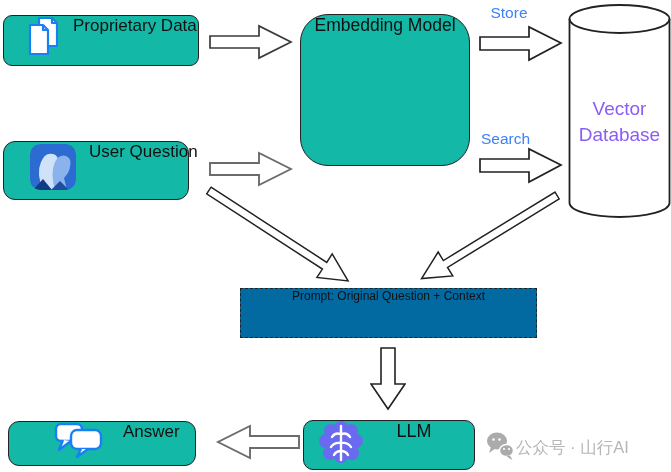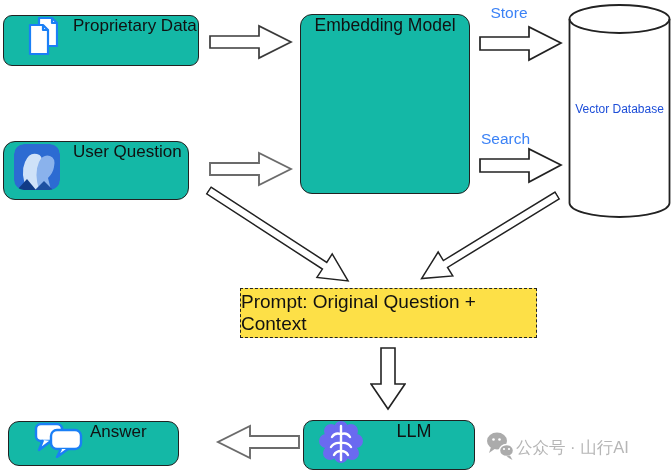--- a/index.html
+++ b/index.html
@@ -12,25 +12,25 @@
     position:absolute;display:flex;background:#14b8a6;
     border:1.6px solid #222;box-sizing:border-box;
   }
   .node-label{font-size:17px;white-space:nowrap;color:#111;}
   .center-text{justify-content:center;}
   .edge-label{position:absolute;font-size:15.5px;color:#3b82f6;white-space:nowrap;}
   .arrow{position:absolute;}
   .arrow svg{display:block;}
   .diag{transform-origin:0 18px;}
   .prompt-box{
-    position:absolute;display:flex;align-items:center;justify-content:center;
-    border:1.4px dashed #222;box-sizing:border-box;background:#fde047;font-size:19px;
+    position:absolute;display:flex;justify-content:center;
+    border:1.4px dashed #222;box-sizing:border-box;background:#0369a1;font-size:12px;
   }
   .cyl-text{
-    position:absolute;text-align:center;font-size:12px;line-height:26px;color:#1d4ed8;
+    position:absolute;text-align:center;font-size:19px;line-height:26px;color:#8b5cf6;
   }
   .watermark{
     position:absolute;display:flex;align-items:center;gap:2px;
     color:#b6b6b6;font-size:16.5px;white-space:nowrap;
   }
 </style>
 </head>
 <body>
 
 <div class="canvas">
@@ -42,41 +42,41 @@
           <path d="M11 2 H24 L29 7 V30 H11 Z"></path>
           <path d="M24 2 V7 H29" fill="none"></path>
           <path d="M2 9 H15 L20 14 V38 H2 Z"></path>
           <path d="M15 9 V14 H20" fill="none"></path>
         </g>
       </svg>
     </span>
     <span class="node-label">Proprietary Data</span>
   </div>
 
-  <div class="node" style="left:3px;top:141px;width:186px;height:59px;border-radius:12px;padding-left:9px;gap:12px;">
+  <div class="node" style="left:3px;top:141px;width:186px;height:59px;border-radius:12px;padding-left:25px;gap:12px;">
     <span>
       <svg width="48" height="50" viewBox="0 0 48 50">
         <defs>
             <clipPath id="uqclip">
               <rect x="1" y="2" width="46" height="46" rx="10"></rect>
             </clipPath>
           </defs>
         <g clip-path="url(#uqclip)">
           <rect x="1" y="2" width="46" height="46" rx="10" fill="#2c6bd2"></rect>
           <path d="M14 48 Q7 31 12 20 Q16 10 24 12 Q30 13 29 22 Q28 28 25 33 L28 48 Z" fill="#cfe2f8"></path>
           <path d="M26 48 Q21 31 26 20 Q30 12 37 14 Q43 16 41 25 Q40 31 35 36 L38 48 Z" fill="#8ab2ec"></path>
           <path d="M4 48 L14 37 L23 48 Z" fill="#103b86"></path>
           <path d="M22 48 L31 39 L40 48 Z" fill="#1c4fa0"></path>
         </g>
       </svg>
     </span>
     <span class="node-label">User Question</span>
   </div>
 
-  <div class="node center-text" style="left:300px;top:14px;width:170px;height:180px;border-radius:12px;">
+  <div class="node center-text" style="left:300px;top:14px;width:170px;height:152px;border-radius:28px;">
     <span class="node-label" style="font-size:17.5px;">Embedding Model</span>
   </div>
 
   <div class="abs" style="left:568px;top:3px;">
     <svg width="103" height="216" viewBox="0 0 103 216">
       <g stroke="#222" stroke-width="1.8" fill="#fff">
         <path d="M1.5 16 A50 14 0 0 1 101.5 16 L101.5 200 A50 14 0 0 1 1.5 200 Z"></path>
         <path d="M1.5 16 A50 14 0 0 0 101.5 16" fill="none"></path>
       </g>
     </svg>
@@ -159,21 +159,21 @@
     </span>
     <span class="node-label" style="flex:1;text-align:center;font-size:18px;margin-right:10px;">LLM</span>
   </div>
 
   <div class="arrow" style="left:206px;top:424px;">
     <svg width="94" height="36" viewBox="0 0 94 36">
       <path d="M93 12 L44 12 L44 2 L12 18 L44 34 L44 24 L93 24 Z" fill="#fff" stroke="#6b6b6b" stroke-width="1.9"></path>
     </svg>
   </div>
 
-  <div class="node" style="left:8px;top:421px;width:171px;height:45px;border-radius:11px;padding-left:25px;gap:4px;">
+  <div class="node" style="left:8px;top:421px;width:188px;height:45px;border-radius:11px;padding-left:45px;gap:17px;">
     <span>
       <svg width="52" height="36" viewBox="0 0 52 36" fill="none">
         <g stroke="#1a7ff6" stroke-width="2.4" stroke-linejoin="round" fill="#fff">
           <rect x="2" y="2" width="26" height="17" rx="5"></rect>
           <path d="M9 18 L5 28 L17 19"></path>
           <rect x="17" y="8" width="30" height="19" rx="6"></rect>
           <path d="M27 27 L23 35 L34 27"></path>
         </g>
       </svg>
     </span>

